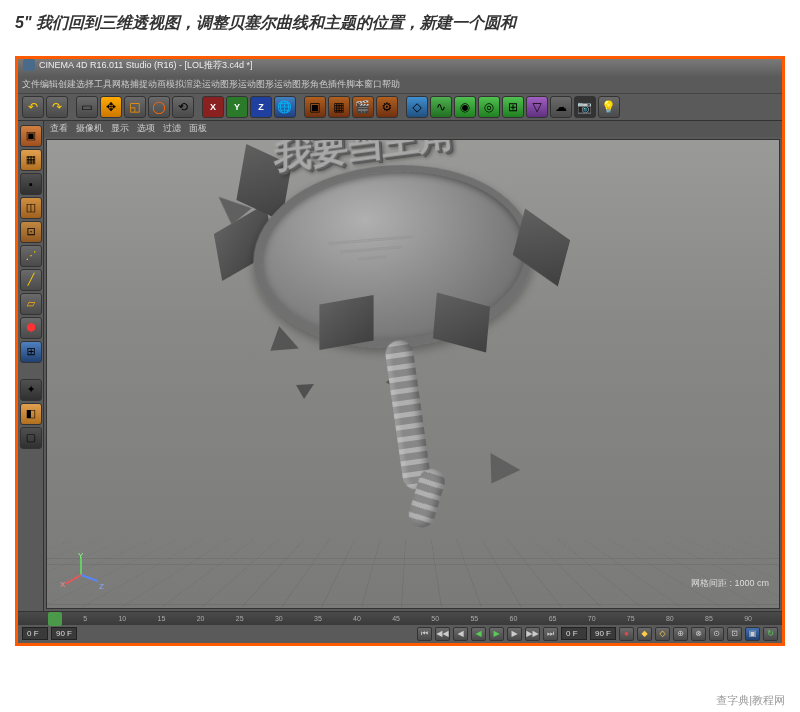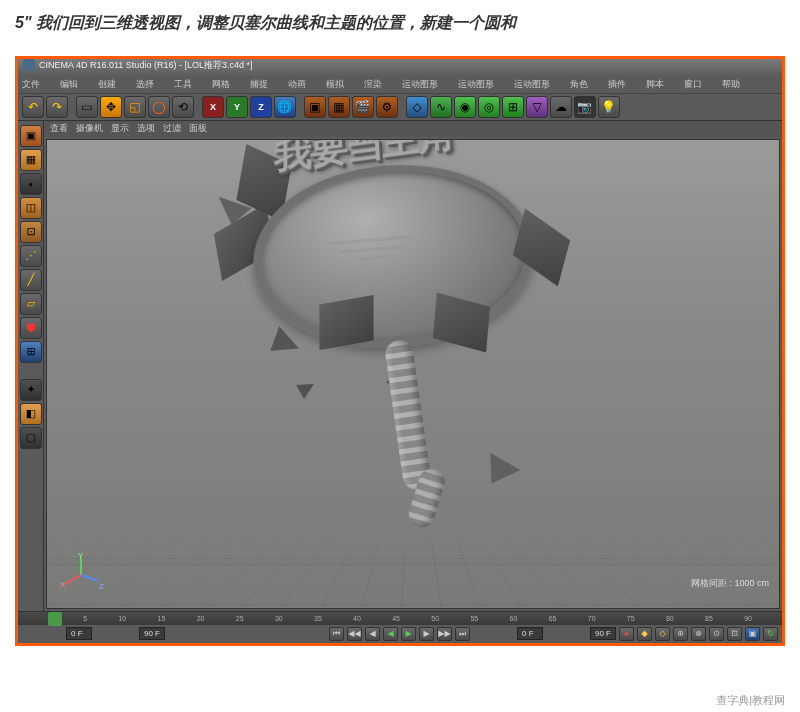--- a/index.html
+++ b/index.html
@@ -35,21 +35,21 @@
       font-size: 9px;
       color: #eee;
     }
     .titlebar .app-icon { width: 12px; height: 12px; background: #4a6a8a; margin-right: 4px; border-radius: 2px; }
     .menubar {
       background: #5a5a5a;
       height: 16px;
       display: flex;
       align-items: center;
       padding: 0 4px;
-      gap: 20px;
+      gap: 0;
       font-size: 9px;
       color: #ccc;
     }
     .menubar span { cursor: default; }
     .toolbar {
       background: #5a5a5a;
       height: 28px;
       display: flex;
       align-items: center;
       padding: 0 4px;
@@ -289,21 +289,20 @@
     .tl-field {
       background: #3a3a3a;
       border: 1px solid #222;
       color: #ddd;
       font-size: 8px;
       padding: 0 4px;
       height: 13px;
       min-width: 26px;
       display: inline-flex;
       align-items: center;
-      margin-left: 44px;
     }
     .tl-spacer { flex: 1; }
     .tl-btn {
       width: 15px; height: 14px;
       background: linear-gradient(#6a6a6a, #4a4a4a);
       border: 1px solid #333;
       border-radius: 2px;
       font-size: 8px;
       display: flex; align-items: center; justify-content: center;
       cursor: pointer;

